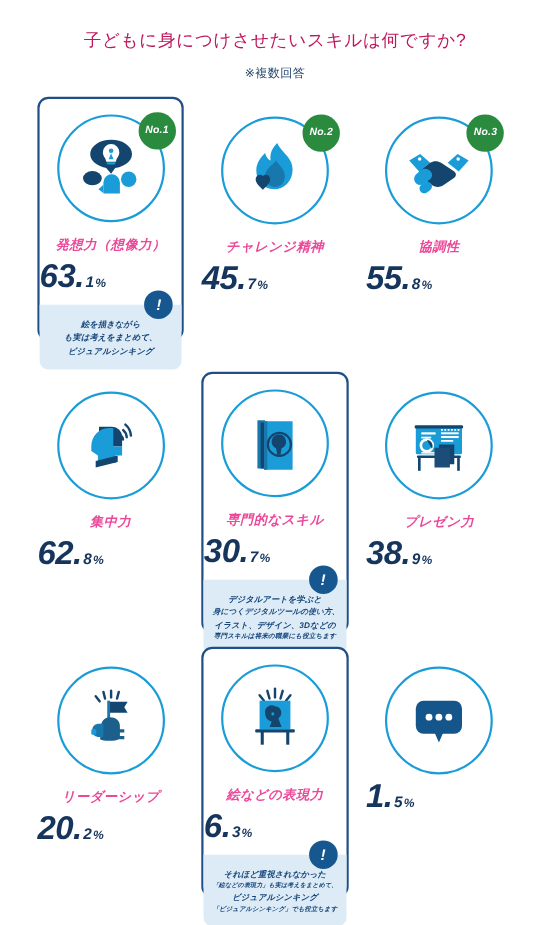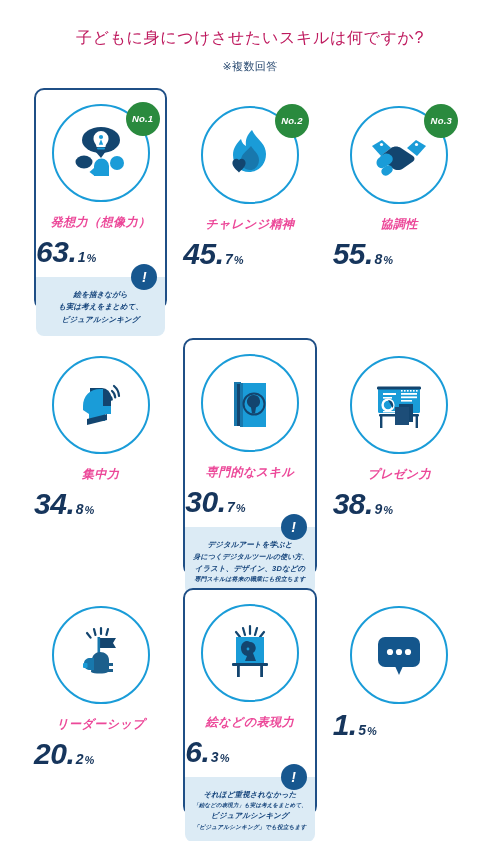--- a/index.html
+++ b/index.html
@@ -211,21 +211,21 @@
       <path d="M13 32 c0-10 7-17 17-17 h3 v17 h8 v8 h-6 v7 h-16 v-7 l-6 -4 z" fill="#1a9cd8"></path>
       <path d="M17 45 l20 -5 v6 l-20 5 z" fill="#13456f"></path>
       <path d="M44 12 a14 14 0 0 1 5 10" stroke="#13456f" stroke-width="2.2" fill="none" stroke-linecap="round"></path>
       <path d="M42 17 a9 9 0 0 1 3.2 6.5" stroke="#13456f" stroke-width="2.2" fill="none" stroke-linecap="round"></path>
       <path d="M40 22 a5 5 0 0 1 1.8 3.6" stroke="#13456f" stroke-width="2.2" fill="none" stroke-linecap="round"></path>
     </svg>
             </span>
           </div>
           <div class="label">集中力</div>
           <div class="value">
-            <span class="int">34</span>
+            <span class="int">62</span>
             <span class="dot">.</span>
             <span class="dec">8</span>
             <span class="pct">%</span>
           </div>
         </div>
       </div>
       <div class="cell row2">
         <div class="card boxed">
           <div class="circle">
             <span>

